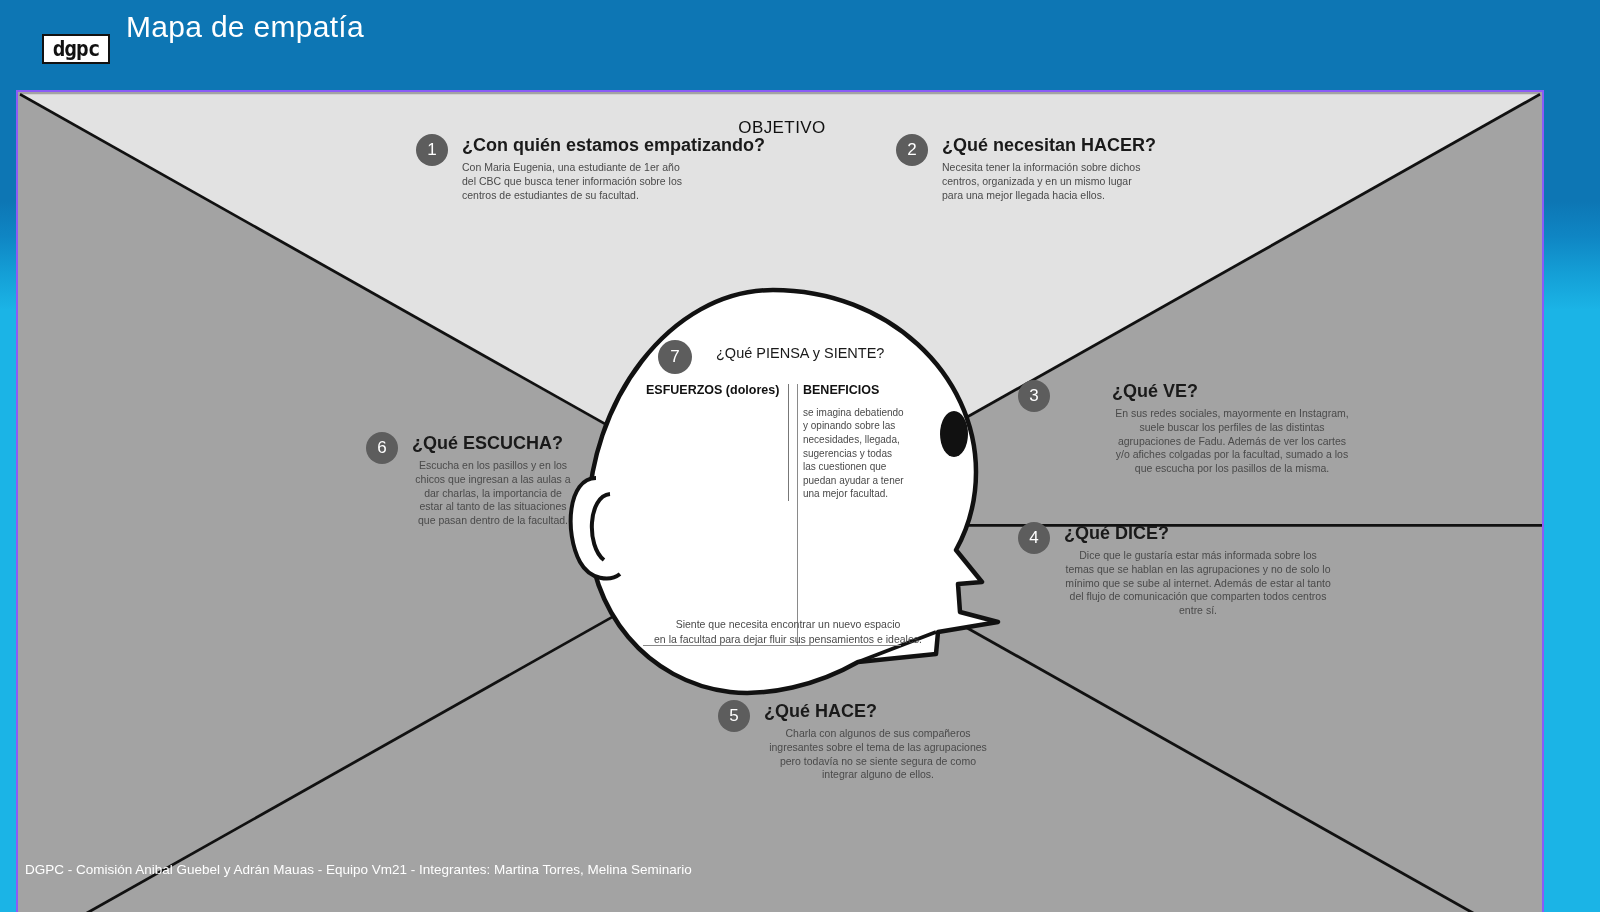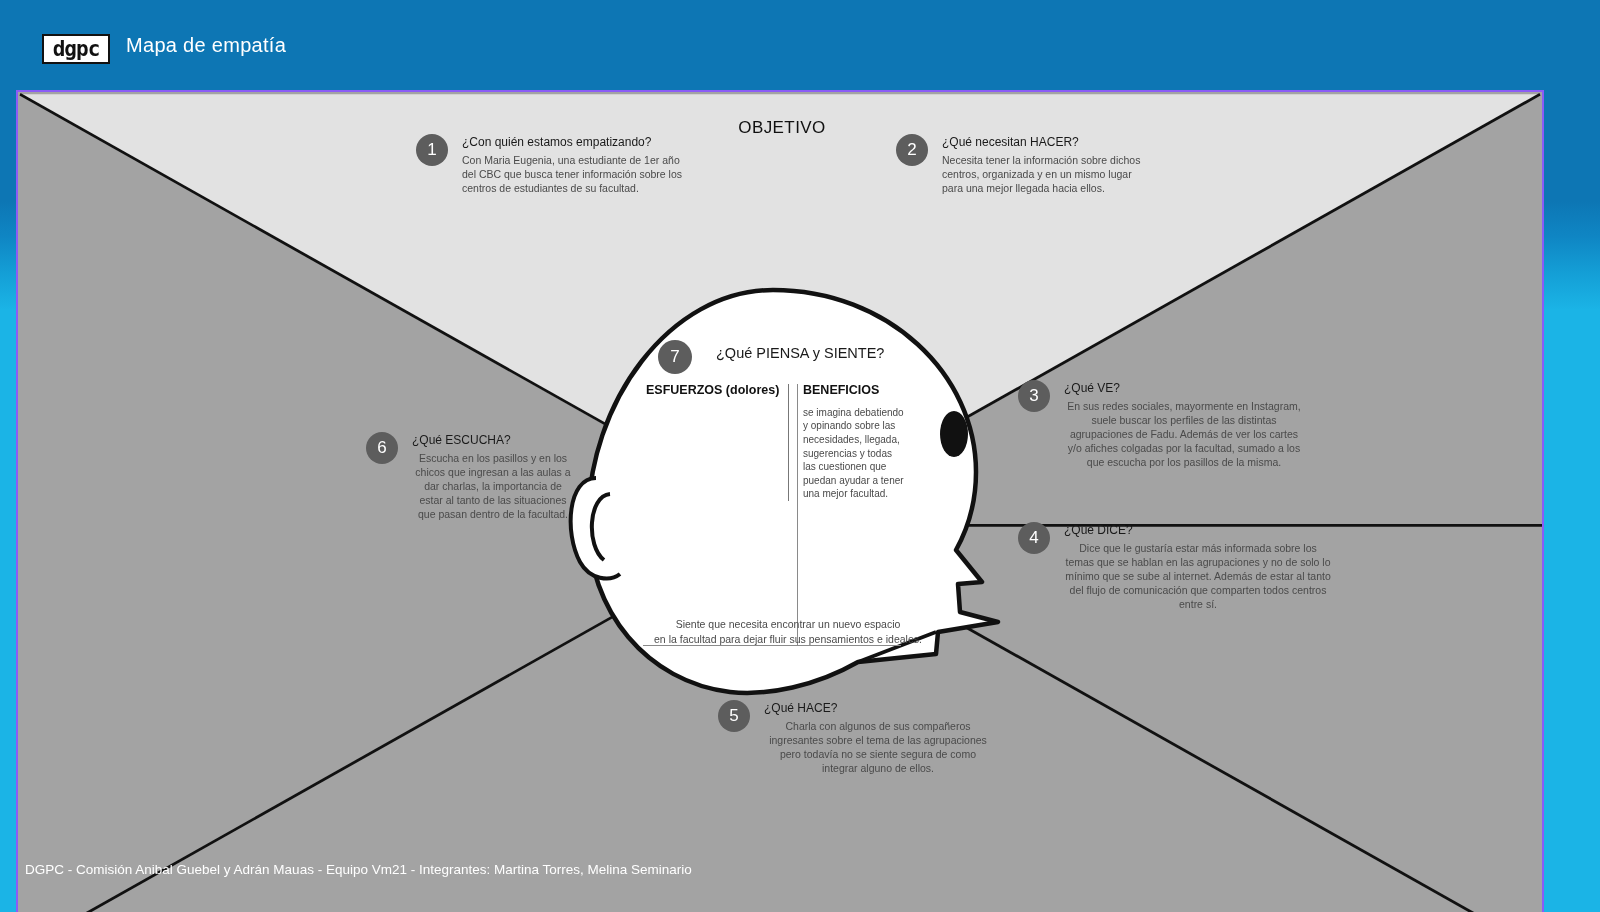--- a/index.html
+++ b/index.html
@@ -46,22 +46,22 @@
     font-family: "DejaVu Sans Mono", monospace;
     font-size: 21px;
     font-weight: 700;
     letter-spacing: -1px;
     color: #111;
     line-height: 1;
   }
   #header-title {
     position: absolute;
     left: 126px;
-    top: 34px;
-    font-size: 20px;
+    top: 10px;
+    font-size: 30px;
     font-weight: 400;
     color: #ffffff;
     letter-spacing: 0.3px;
     white-space: nowrap;
   }
 
   
   #canvas {
     position: absolute;
     left: 16px;
@@ -98,42 +98,42 @@
     justify-content: center;
     left: 0;
     top: 0;
   }
   .sec-body {
     position: absolute;
     left: 46px;
     top: 2px;
   }
   .sec-title {
-    font-size: 12px;
-    font-weight: 400;
+    font-size: 18px;
+    font-weight: 700;
     color: #1a1a1a;
     white-space: nowrap;
     margin: 0 0 5px 0;
     line-height: 1.1;
   }
   .sec-text {
     font-size: 10.5px;
     color: #4a4a4a;
     line-height: 1.32;
     margin: 0;
     white-space: pre-line;
   }
 
   
   #sec1 { left: 398px; top: 42px; }
   #sec1 .sec-body { width: 230px; }
   #sec2 { left: 878px; top: 42px; }
   #sec2 .sec-body { width: 200px; }
   #sec3 { left: 1000px; top: 288px; }
-  #sec3 .sec-body { width: 240px; }
+  #sec3 .sec-body { width: 240px; margin-left: 48px; }
   #sec3 .sec-text { text-align: center; }
   #sec4 { left: 1000px; top: 430px; }
   #sec4 .sec-body { width: 268px; }
   #sec4 .sec-text { text-align: center; }
   #sec5 { left: 700px; top: 608px; }
   #sec5 .sec-body { width: 228px; }
   #sec5 .sec-text { text-align: center; }
   #sec6 { left: 348px; top: 340px; }
   #sec6 .sec-body { width: 162px; }
   #sec6 .sec-text { text-align: center; }

